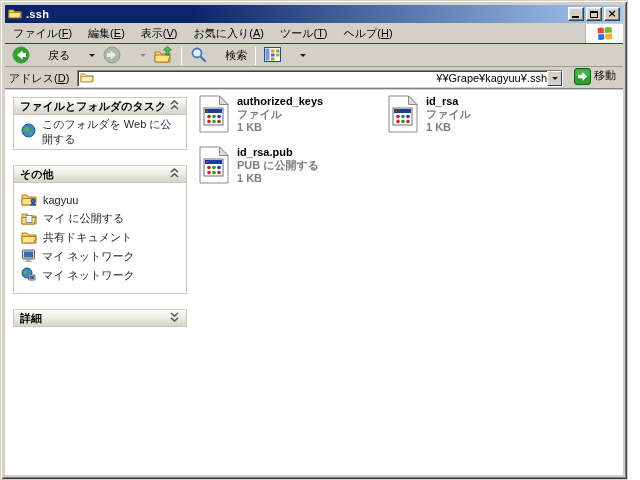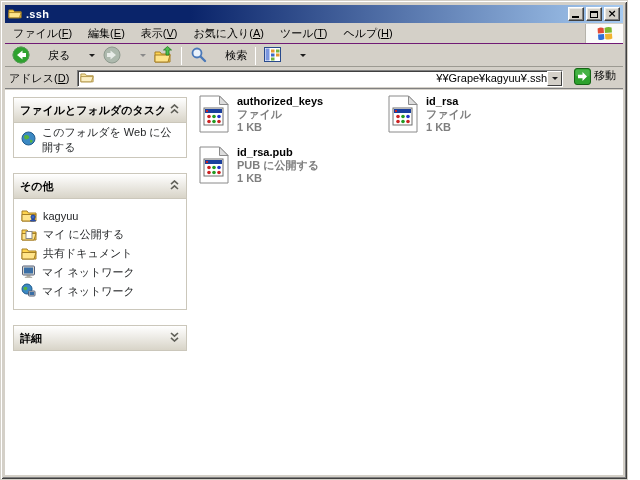--- a/index.html
+++ b/index.html
@@ -82,21 +82,21 @@
     background:#FFFFFF; overflow:hidden;
   }
 
   
   #taskpane { position:absolute; left:8px; top:7px; width:174px; }
   .task-panel { margin-bottom:15px; }
   .panel-header {
     height:18px; background:linear-gradient(#FFFFFF,#D8D4C8);
     border:1px solid #CBC7BB;
     display:flex; align-items:center; justify-content:space-between;
-    padding:12px 6px; font-weight:bold; color:#000;
+    padding:0 6px; font-weight:bold; color:#000;
   }
   .panel-body {
     background:#fff; border:1px solid #CBC7BB; border-top:none;
     padding:7px 4px 8px 7px;
   }
   .panel-item { display:flex; align-items:center; gap:6px; height:19px; color:#26282A; cursor:pointer; }
   .panel-item svg { flex:none; }
 
   
   #files { position:absolute; left:192px; top:3px; width:420px; display:flex; flex-wrap:wrap; }

